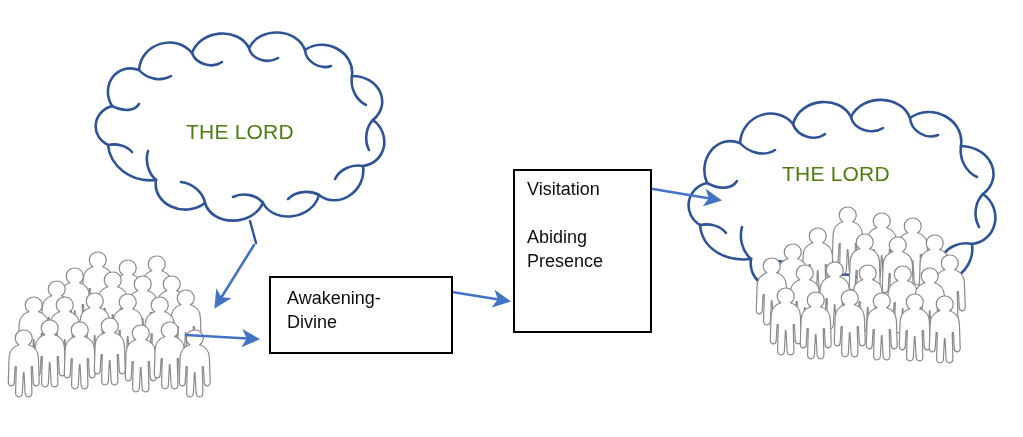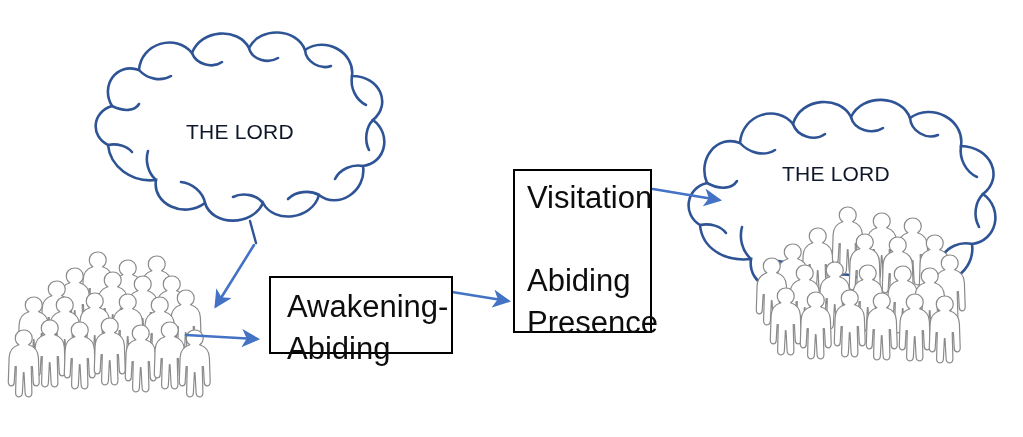--- a/index.html
+++ b/index.html
@@ -26,26 +26,26 @@
   }
   .lbl {
     position: absolute;
     color: #111111;
     white-space: nowrap;
     line-height: 1.15;
   }
   .cloud-label {
     font-size: 21px;
     letter-spacing: 0.2px;
-    color: #0f172a;
+    color: #4d7c0f;
   }
   .boxtext {
     position: absolute;
     color: #0d0d0d;
-    font-size: 31px;
+    font-size: 18px;
     line-height: 1.34;
     white-space: pre-line;
   }
   .boxtext.big {
     font-size: 24px;
   }
   
   .framebox {
     position: absolute;
     background: #ffffff;
@@ -198,21 +198,21 @@
       <line x1="653" y1="189" x2="719" y2="200" marker-end="url(#ahead)"></line>
     </g>
   </svg>
 
   <div class="lbl cloud-label" style="left:186px; top:120px;">THE LORD</div>
 
   <div class="lbl cloud-label" style="left:782px; top:162px;">THE LORD</div>
 
   <div class="framebox" style="left:269px; top:276px; width:184px; height:78px;">
     <div class="boxtext" style="left:16px; top:8px;">Awakening-
-Abiding</div>
+Divine</div>
   </div>
 
   <div class="framebox" style="left:513px; top:169px; width:139px; height:164px;">
     <div class="boxtext" style="left:12px; top:6px;">Visitation
 
 Abiding
 Presence</div>
   </div>
 
 

